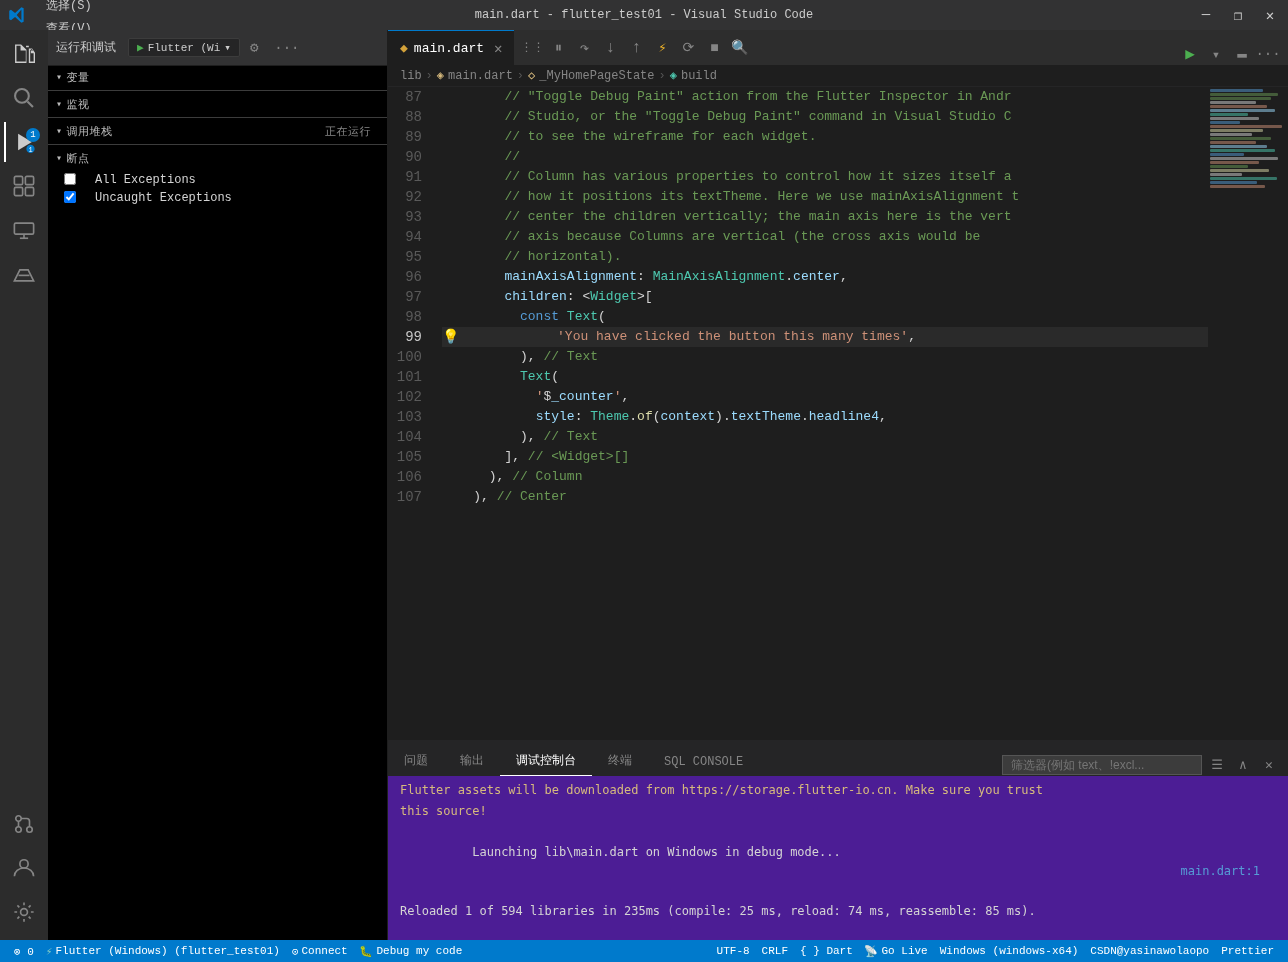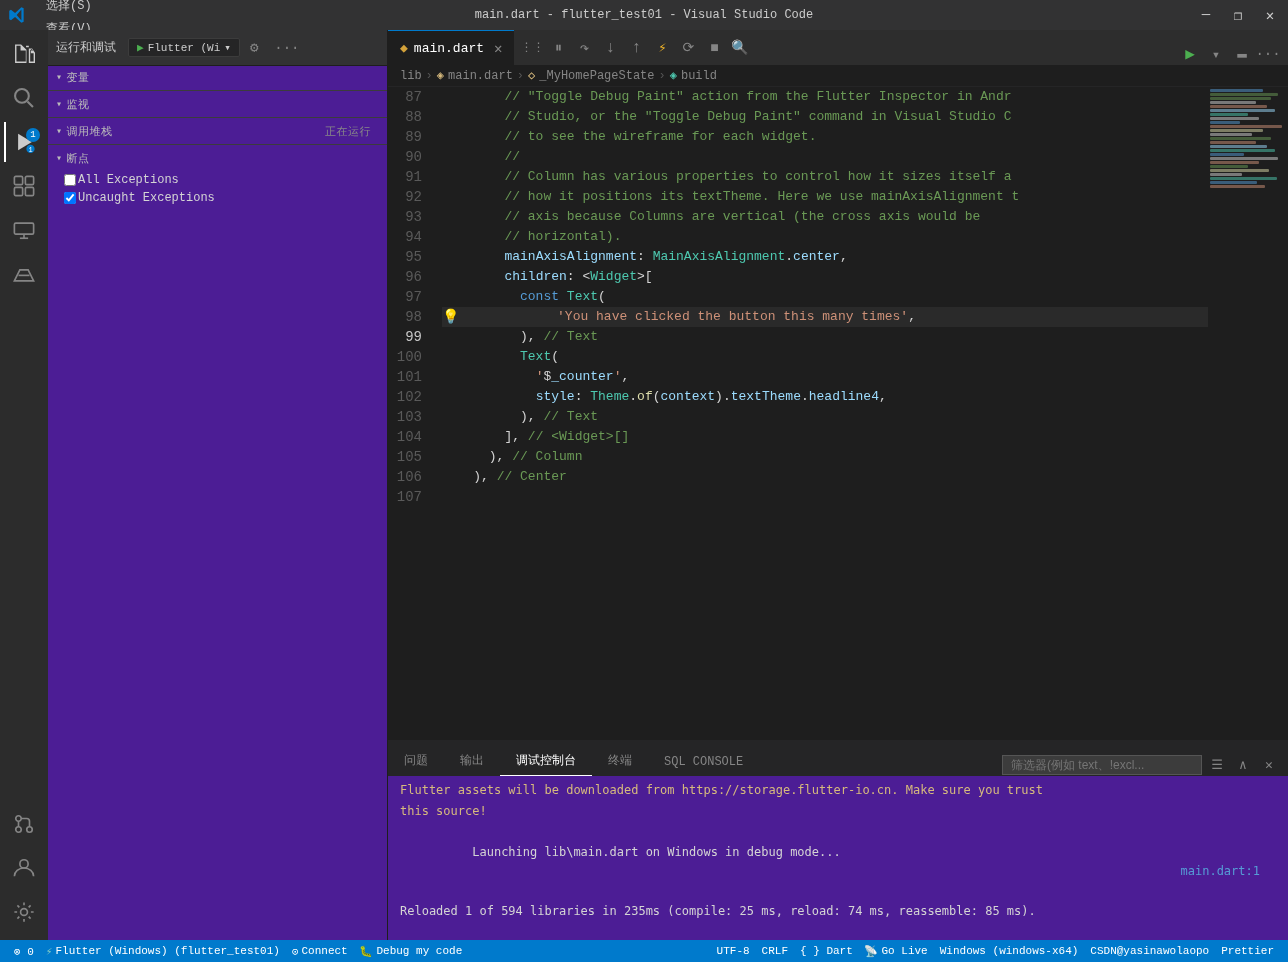--- a/index.html
+++ b/index.html
@@ -114,21 +114,21 @@
       display: flex;
       flex-direction: column;
       align-items: center;
       gap: 4px;
       padding-bottom: 8px;
     }
 
     
     #sidebar {
       width: 340px;
-      background: #4c1d95;
+      background: #000000;
       display: flex;
       flex-direction: column;
       border-right: 1px solid #1e1e1e;
     }
 
     
     #debug-toolbar {
       height: 36px;
       background: #323233;
       display: flex;
@@ -187,23 +187,22 @@
 
     
     .call-stack-content {
       padding: 2px 0;
       font-size: 12px;
     }
 
     
     .breakpoint-item {
       display: flex;
-      align-items: center;
       padding: 2px 16px;
-      gap: 2px;
+      gap: 19px;
       font-size: 12px;
     }
     .breakpoint-checkbox {
       width: 12px;
       height: 12px;
       cursor: pointer;
     }
 
     
     #editor-area {
@@ -711,20 +710,23 @@
         </div>
 
         <div class="code-line">
           <span class="comment">        // Column has various properties to control how it sizes itself a</span>
         </div>
 
         <div class="code-line">
           <span class="comment">        // how it positions its textTheme. Here we use mainAxisAlignment t</span>
         </div>
 
+        <div class="code-line">
+          <span class="comment">        // center the children vertically; the main axis here is the vert</span>
+        </div>
 
         <div class="code-line">
           <span class="comment">        // axis because Columns are vertical (the cross axis would be</span>
         </div>
 
         <div class="code-line">
           <span class="comment">        // horizontal).</span>
         </div>
 
         <div class="code-line">

